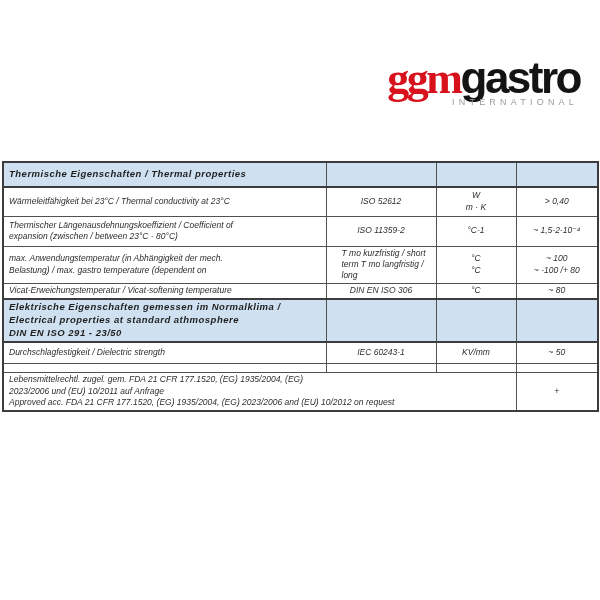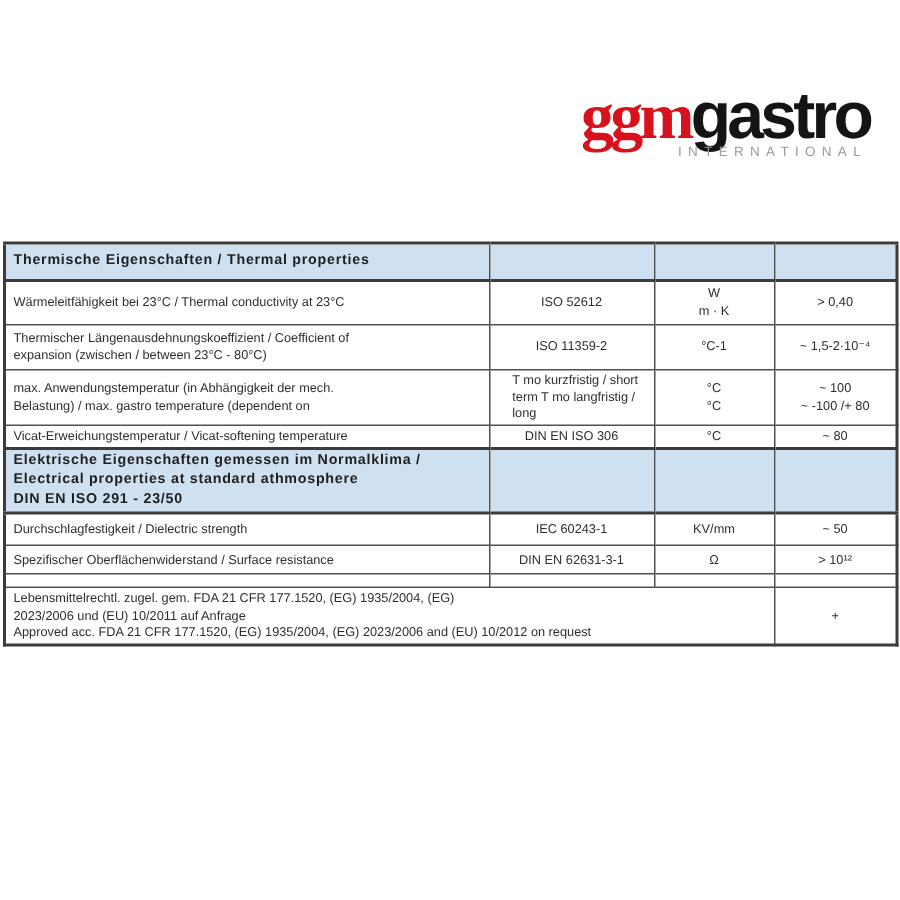--- a/index.html
+++ b/index.html
@@ -11,21 +11,21 @@
   
   .logo{position:absolute;top:56px;right:20px;text-align:right;}
   .logo-main{font-weight:bold;font-size:44px;line-height:44px;letter-spacing:-2.5px;white-space:nowrap;}
   .logo-red{color:#d8121c;font-family:Liberation Serif, serif;}
   .logo-black{color:#141414;}
   .logo-sub{font-size:9px;letter-spacing:4.2px;color:#9b9b9b;margin-top:-4px;padding-right:2px;font-weight:normal;}
   
   .sheet{position:absolute;left:2px;top:161px;}
   table{border-collapse:collapse;table-layout:fixed;width:595px;
         font-size:8.5px;line-height:1.35;color:#2e2e2e;border:2px solid #3c3c3c;}
-  td{border:1px solid #515151;padding:1px 5px;vertical-align:middle;overflow:hidden;}
+  td{border:1px solid #515151;padding:1px 5px;vertical-align:middle;overflow:hidden;font-style:italic;}
   td.prop{text-align:left;}
   td.mid{text-align:center;}
   tr.sec td{
     background:#cfe0f1;font-weight:bold;font-size:9.5px;letter-spacing:0.5px;
     border-top:2px solid #3c3c3c;border-bottom:2px solid #3c3c3c;color:#1f1f1f;
   }
   tr.sec td.prop{padding-left:5px;}
   .ln{display:block;}
   tr.spacer td{padding:0;}
 </style>
@@ -113,26 +113,20 @@
   </tr>
 
   <tr style="height:22px">
     <td class="prop">Durchschlagfestigkeit / Dielectric strength</td>
     <td class="mid">IEC 60243-1</td>
     <td class="mid">KV/mm</td>
     <td class="mid">~ 50</td>
   </tr>
 
 
-  <tr style="height:19px">
-    <td class="prop">Spezifischer Oberflächenwiderstand / Surface resistance</td>
-    <td class="mid">DIN EN 62631-3-1</td>
-    <td class="mid">Ω</td>
-    <td class="mid">&gt; 10¹²</td>
-  </tr>
 
   <tr class="spacer" style="height:9px">
     <td></td>
     <td></td>
     <td></td>
     <td></td>
   </tr>
 
 
   <tr style="height:33px">

